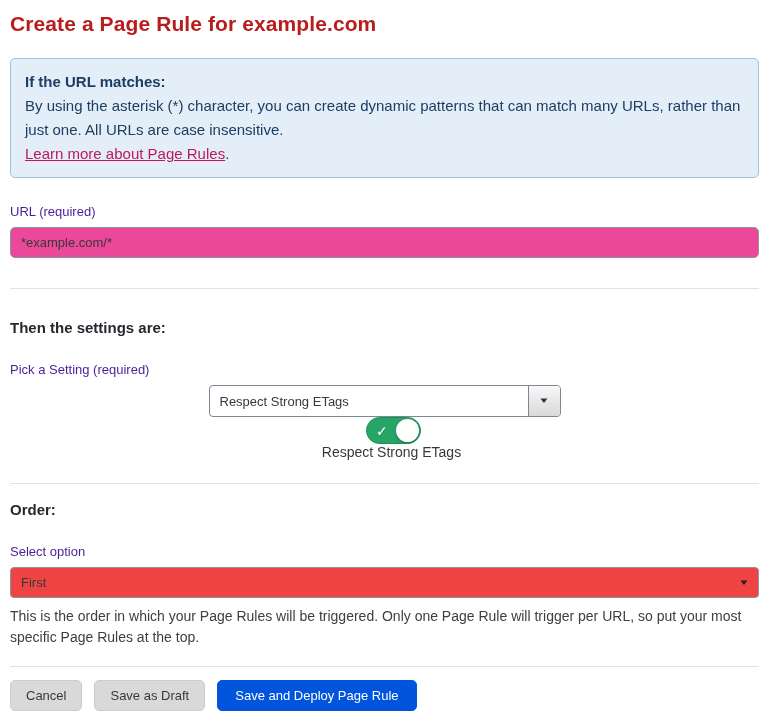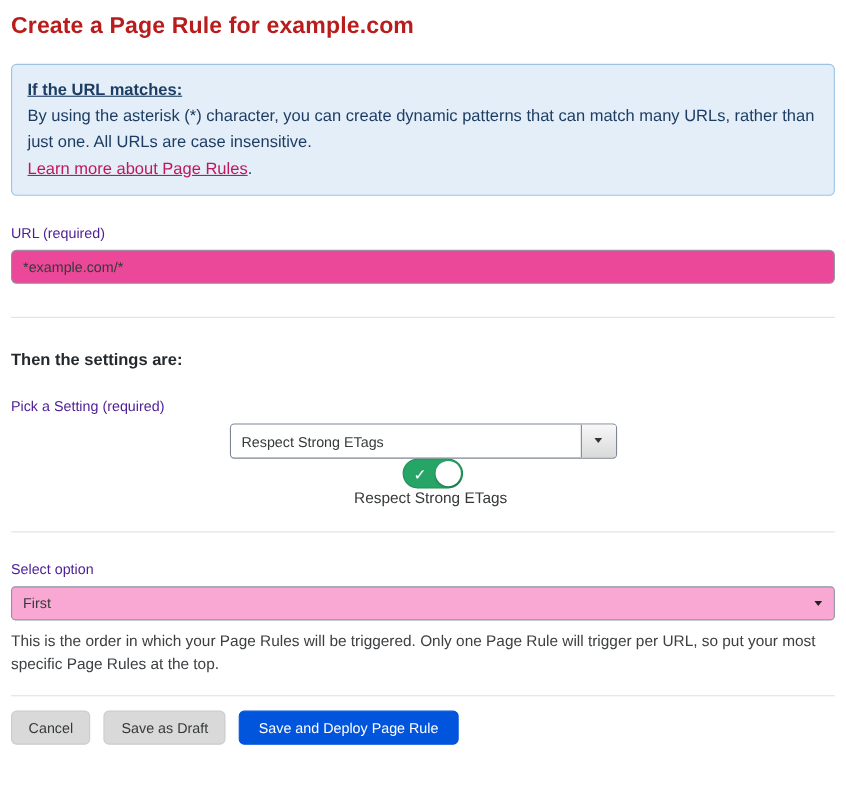--- a/index.html
+++ b/index.html
@@ -25,21 +25,21 @@
 
   .info-box {
     background: #e3eef9;
     border: 1px solid #9cc3e5;
     border-radius: 5px;
     padding: 11px 14px;
     color: #1d3d63;
     font-size: 15px;
     line-height: 24px;
   }
-  .info-heading { font-weight: bold; text-decoration: underline; }
+  .info-heading { font-weight: bold; }
   .info-link-line a {
     color: #be185d;
     text-decoration: underline;
     cursor: pointer;
   }
   .info-link-line span { color: #1d3d63; }
 
   .field-label {
     display: block;
     font-size: 13px;
@@ -174,21 +174,21 @@
     display: flex;
     align-items: center;
     justify-content: space-between;
     width: 100%;
     height: 31px;
     border: 1px solid #8c94a1;
     border-radius: 4px;
     padding: 0 10px;
     font-size: 13px;
     color: #36393a;
-    background: #f9a8d4;
+    background: #ef4444;
     cursor: pointer;
     gap: 41px;
   }
   .order-select .caret-sm { color: #222222; }
 
   .help-text {
     font-size: 14px;
     color: #3d4043;
     line-height: 21px;
     margin: 8px 0 0 0;
@@ -244,20 +244,21 @@
     <div class="toggle">
       <span class="check-glyph">✓</span>
       <span class="knob"></span>
     </div>
     <span class="toggle-label">Respect Strong ETags</span>
   </div>
 
 
   <hr class="divider hr2">
 
+  <h2 class="section-heading">Order:</h2>
 
   <label class="field-label">Select option</label>
 
   <div class="order-select">
     <span>First</span>
     <span class="caret-sm">▼</span>
   </div>
 
   <p class="help-text">This is the order in which your Page Rules will be triggered. Only one Page Rule will trigger per URL, so put your most specific Page Rules at the top.</p>
 

